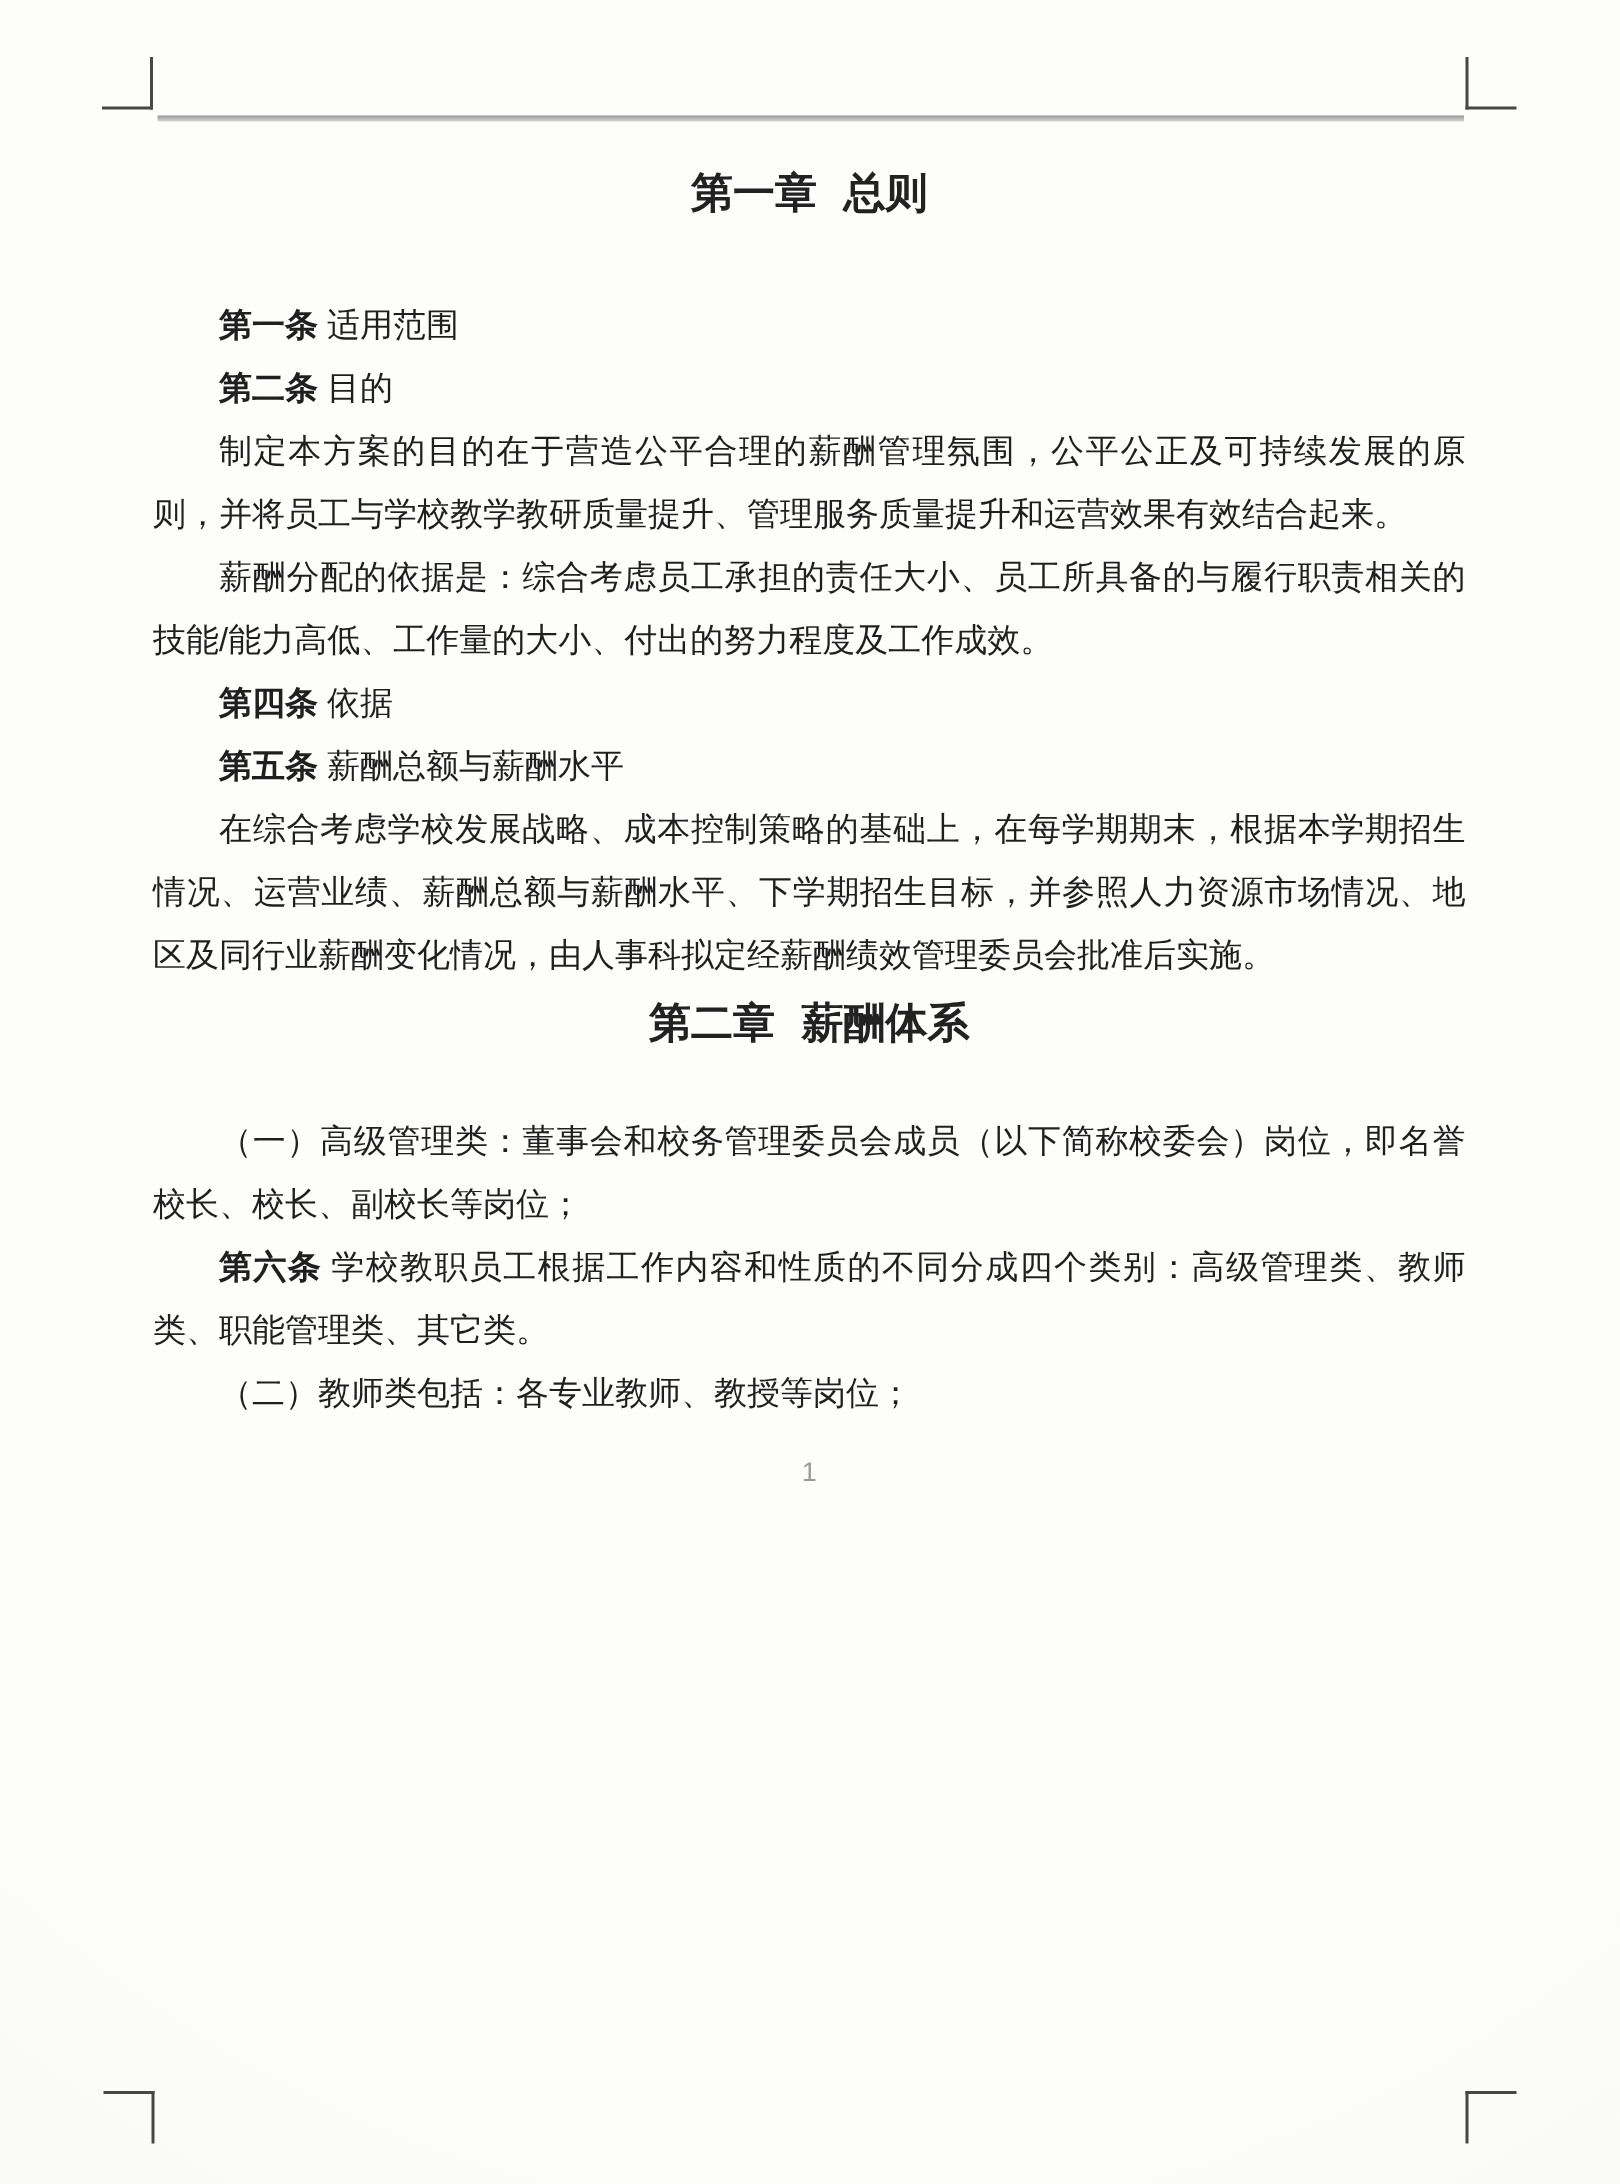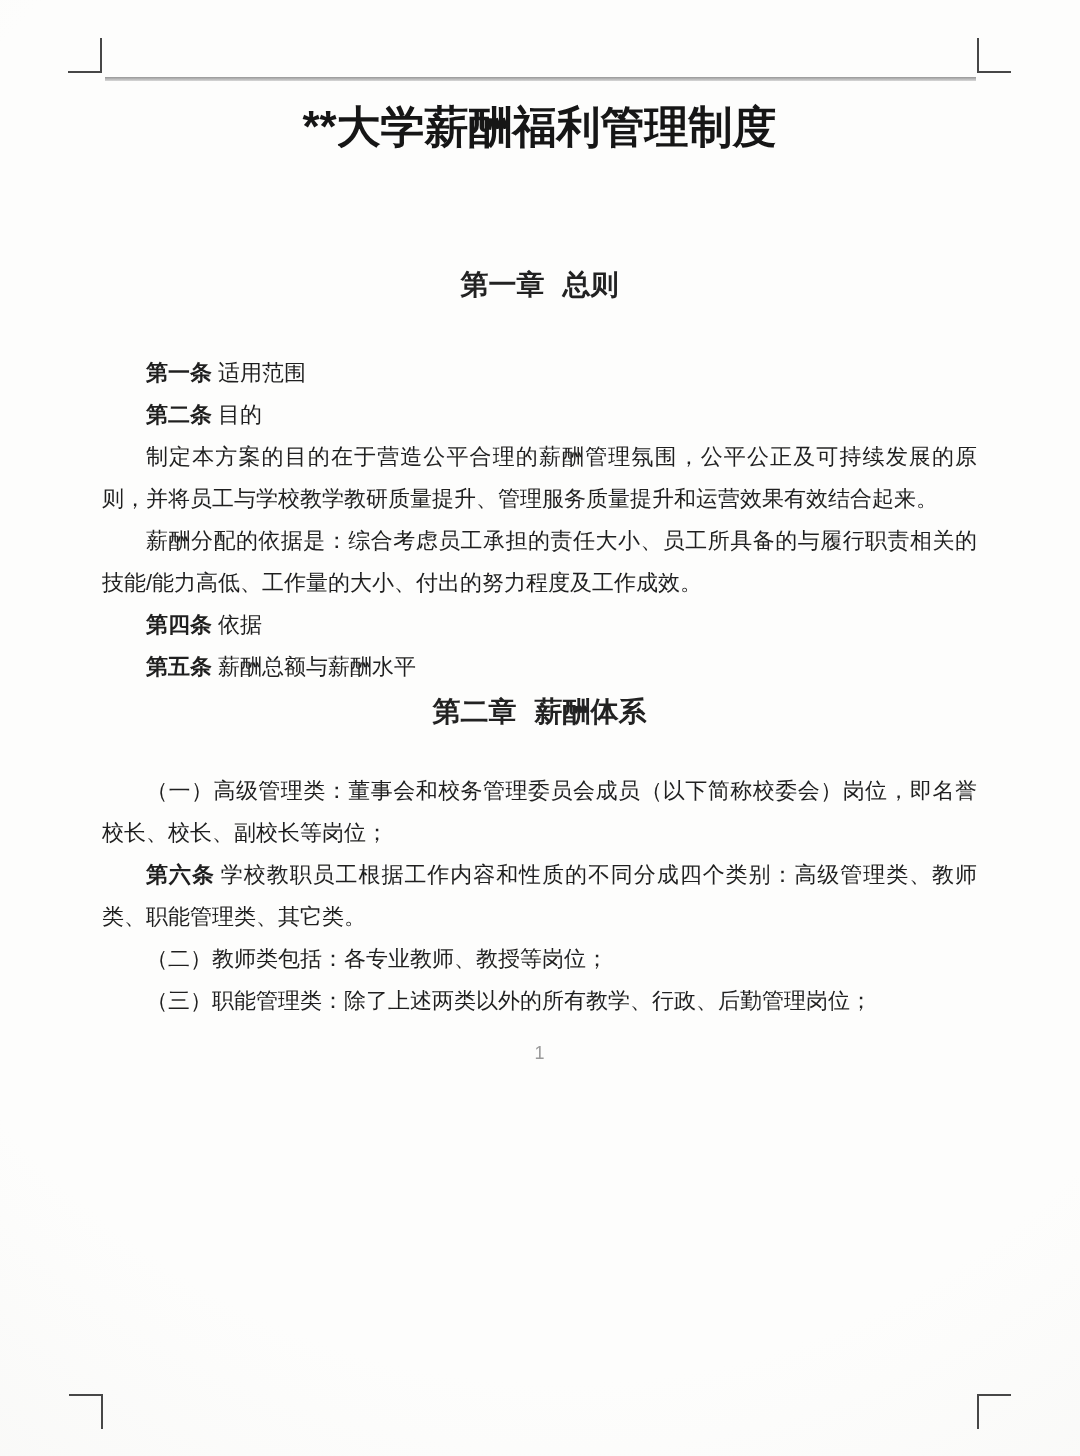--- a/index.html
+++ b/index.html
@@ -83,39 +83,38 @@
 
   <div class="mark tl"></div>
   <div class="mark tr"></div>
   <div class="mark bl"></div>
   <div class="mark br"></div>
 
   <div class="header-rule"></div>
 
   <div class="content">
 
-    <h1 class="doc-title">**大学薪酬福利管理制度</h1>
 
     <h2 class="chapter c1">第一章 总则</h2>
 
     <div class="body-text">
       <p class="par l1 indent"><b class="art-label">第一条</b><span>适用范围</span></p>
       <p class="par l1 indent"><b class="art-label">第二条</b><span>目的</span></p>
       <p class="par l2 indent">制定本方案的目的在于营造公平合理的薪酬管理氛围，公平公正及可持续发展的原则，并将员工与学校教学教研质量提升、管理服务质量提升和运营效果有效结合起来。</p>
       <p class="par l2 indent">薪酬分配的依据是：综合考虑员工承担的责任大小、员工所具备的与履行职责相关的技能/能力高低、工作量的大小、付出的努力程度及工作成效。</p>
       <p class="par l1 indent"><b class="art-label">第四条</b><span>依据</span></p>
       <p class="par l1 indent"><b class="art-label">第五条</b><span>薪酬总额与薪酬水平</span></p>
+      <p class="par l3 indent">在综合考虑学校发展战略、成本控制策略的基础上，在每学期期末，根据本学期招生情况、运营业绩、薪酬总额与薪酬水平、下学期招生目标，并参照人力资源市场情况、地区及同行业薪酬变化情况，由人事科拟定经薪酬绩效管理委员会批准后实施。</p>
     </div>
 
     <h2 class="chapter c2">第二章 薪酬体系</h2>
 
     <div class="body-text-2">
       <p class="par l2 indent">（一）高级管理类：董事会和校务管理委员会成员（以下简称校委会）岗位，即名誉校长、校长、副校长等岗位；</p>
       <p class="par l2 indent"><b class="art-label">第六条</b><span>学校教职员工根据工作内容和性质的不同分成四个类别：高级管理类、教师类、职能管理类、其它类。</span></p>
       <p class="par l1 indent">（二）教师类包括：各专业教师、教授等岗位；</p>
-      <p class="par l1 indent">（三）职能管理类：除了上述两类以外的所有教学、行政、后勤管理岗位；</p>
     </div>
 
     <div class="page-number">1</div>
 
   </div>
 
 </div>
 
 </body></html>

